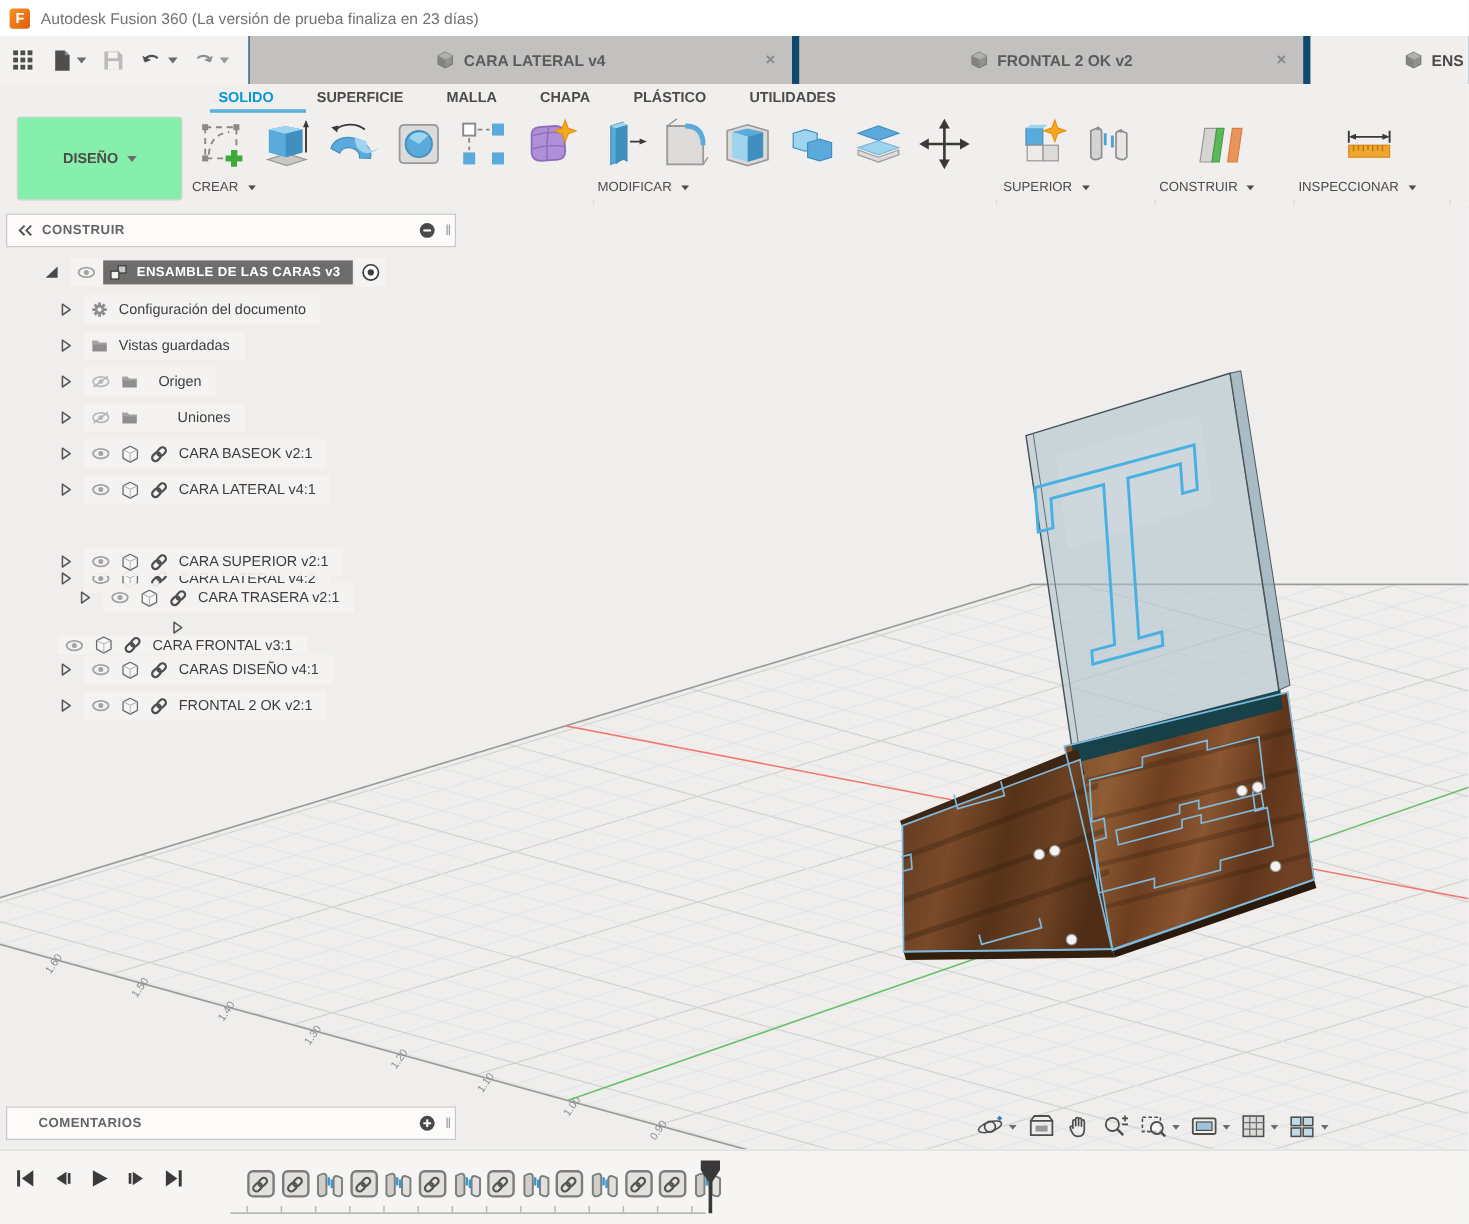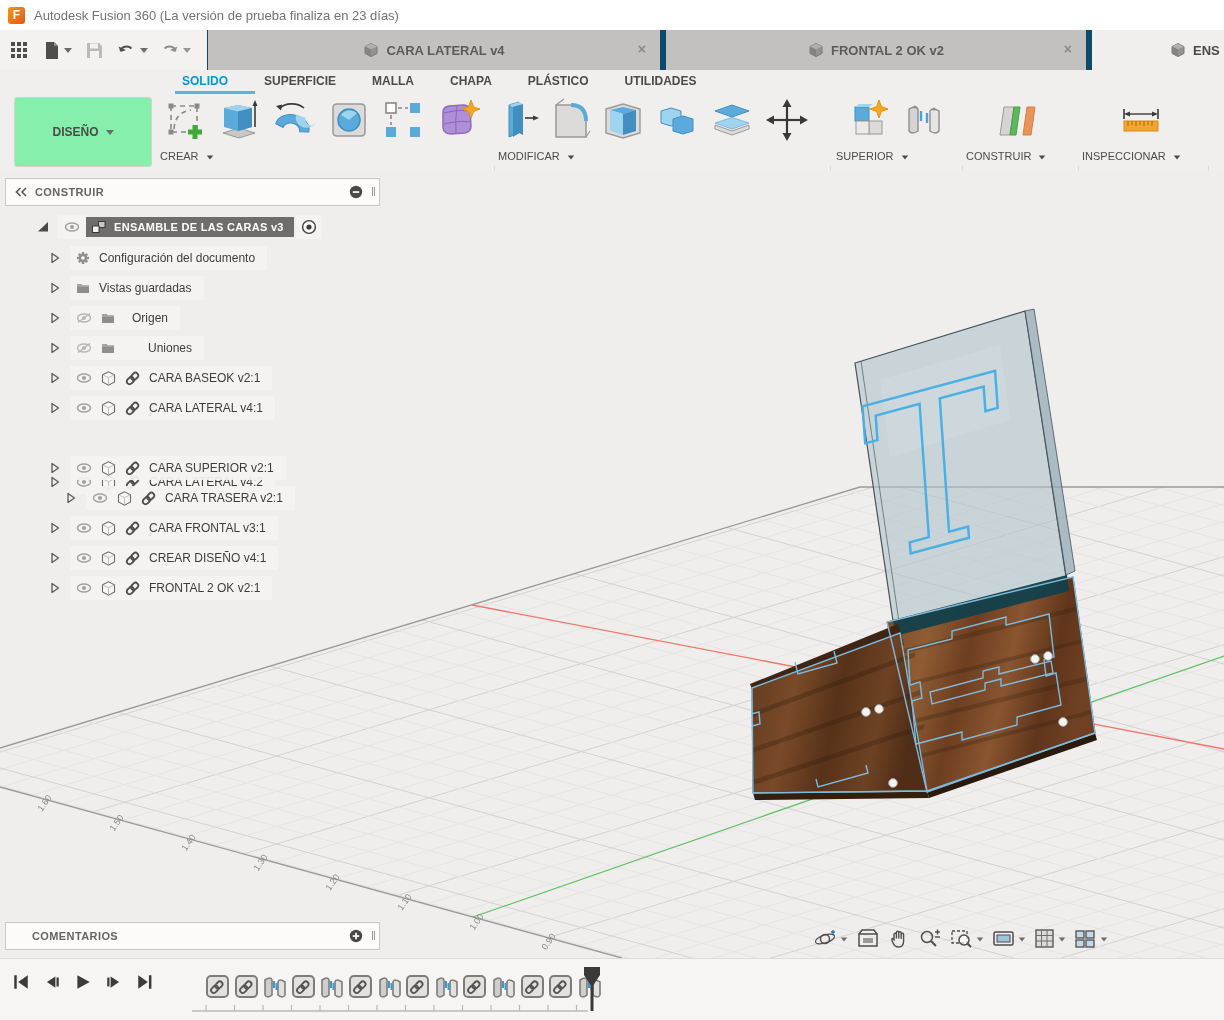--- a/index.html
+++ b/index.html
@@ -775,21 +775,21 @@
         </svg>
         <svg class="ti" width="15" height="15">
           <use href="#i-cube"></use>
         </svg>
         <svg class="ti" width="15" height="15">
           <use href="#i-link"></use>
         </svg>
         <span>CARA TRASERA v2:1</span>
       </span>
   </div>
-  <div class="tree-row" style="left:48px;top:516px;">
+  <div class="tree-row" style="left:48px;top:516px;flex-direction:column;">
     <span class="chev">
         <svg width="14" height="14">
           <use href="#i-chevron"></use>
         </svg>
       </span>
     <span class="strip">
         <svg class="ti" width="16" height="12">
           <use href="#i-eye"></use>
         </svg>
         <svg class="ti" width="15" height="15">
@@ -810,21 +810,21 @@
     <span class="strip">
         <svg class="ti" width="16" height="12">
           <use href="#i-eye"></use>
         </svg>
         <svg class="ti" width="15" height="15">
           <use href="#i-cube"></use>
         </svg>
         <svg class="ti" width="15" height="15">
           <use href="#i-link"></use>
         </svg>
-        <span>CREAR DISEÑO v4:1</span>
+        <span>CARAS DISEÑO v4:1</span>
       </span>
   </div>
   <div class="tree-row" style="left:48px;top:576px;">
     <span class="chev">
         <svg width="14" height="14">
           <use href="#i-chevron"></use>
         </svg>
       </span>
     <span class="strip">
         <svg class="ti" width="16" height="12">

